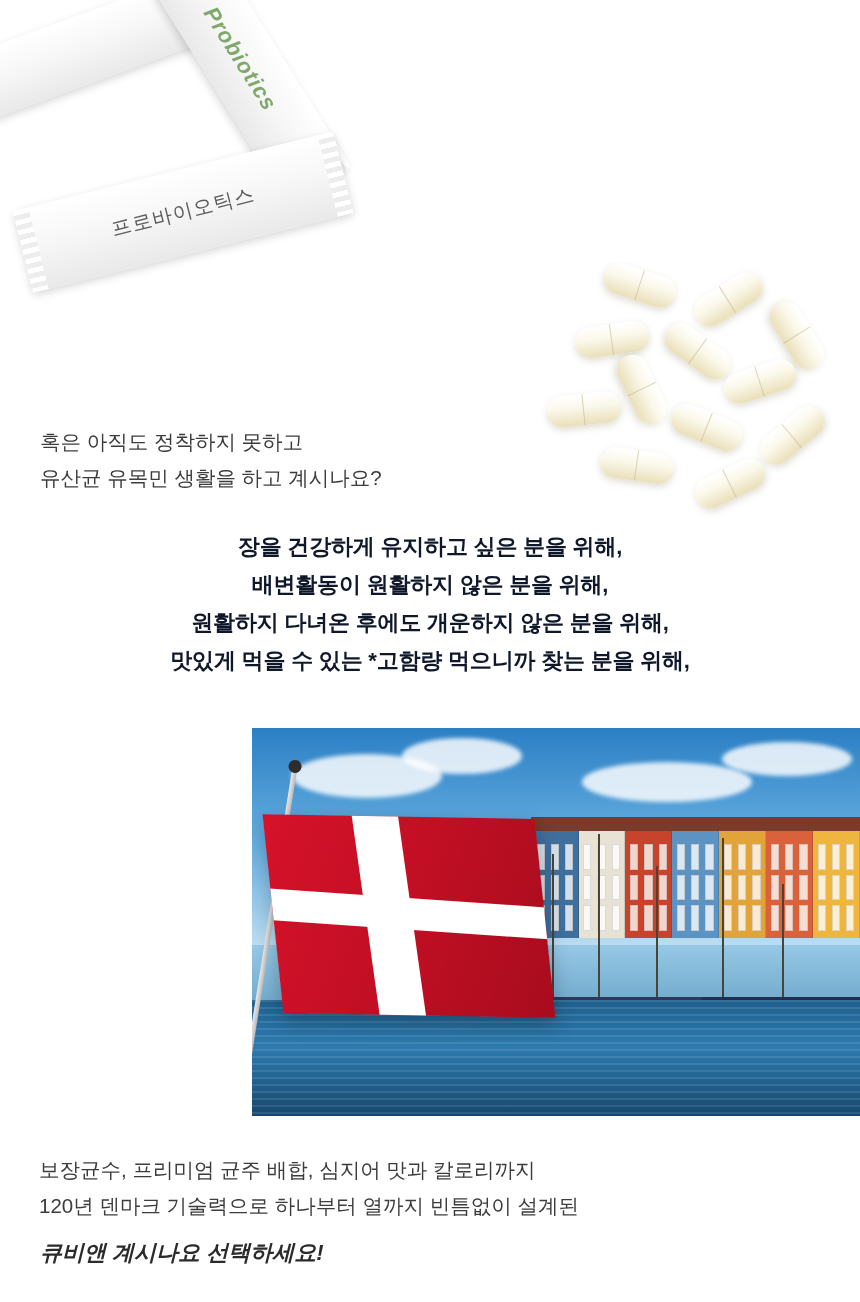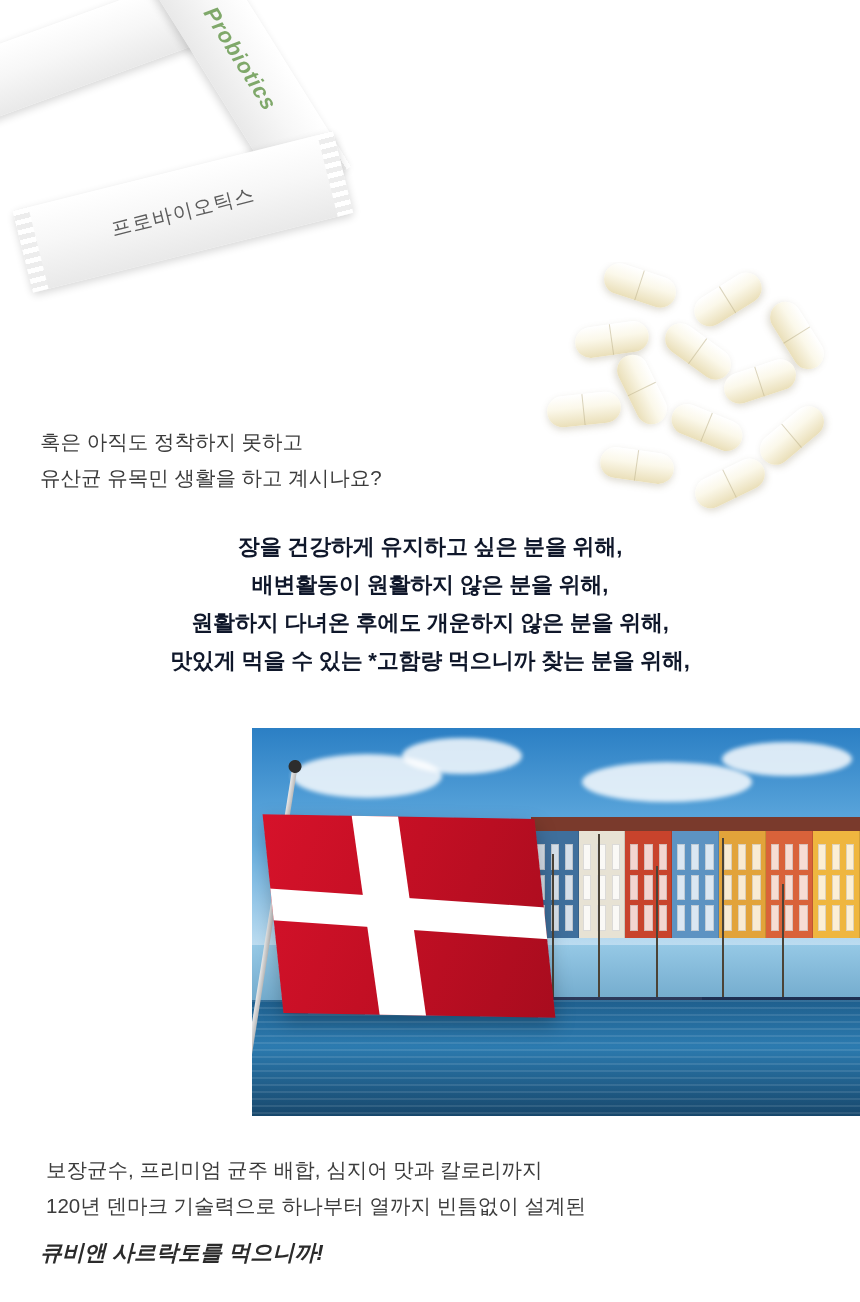--- a/index.html
+++ b/index.html
@@ -274,21 +274,21 @@
     top: 41%;
     width: 112%;
     height: 16%;
     background: #ffffff;
     transform: rotate(3deg);
   }
 
   
   .closing {
     position: absolute;
-    left: 46px;
+    left: 39px;
     top: 1152px;
     font-size: 20.5px;
     line-height: 36px;
     white-space: pre-line;
     color: #3c3c3c;
   }
   .brand-line {
     position: absolute;
     left: 40px;
     top: 1238px;
@@ -470,15 +470,15 @@
       <div class="knob"></div>
     </div>
     <div class="flag">
       <div class="cross-v"></div>
       <div class="cross-h"></div>
     </div>
   </div>
 
   <div class="closing">보장균수, 프리미엄 균주 배합, 심지어 맛과 칼로리까지
 120년 덴마크 기술력으로 하나부터 열까지 빈틈없이 설계된</div>
-  <div class="brand-line">큐비앤 사르락토를 먹으니까!</div>
+  <div class="brand-line">큐비앤 계시나요 선택하세요!</div>
 
 </div>
 
 </body></html>

